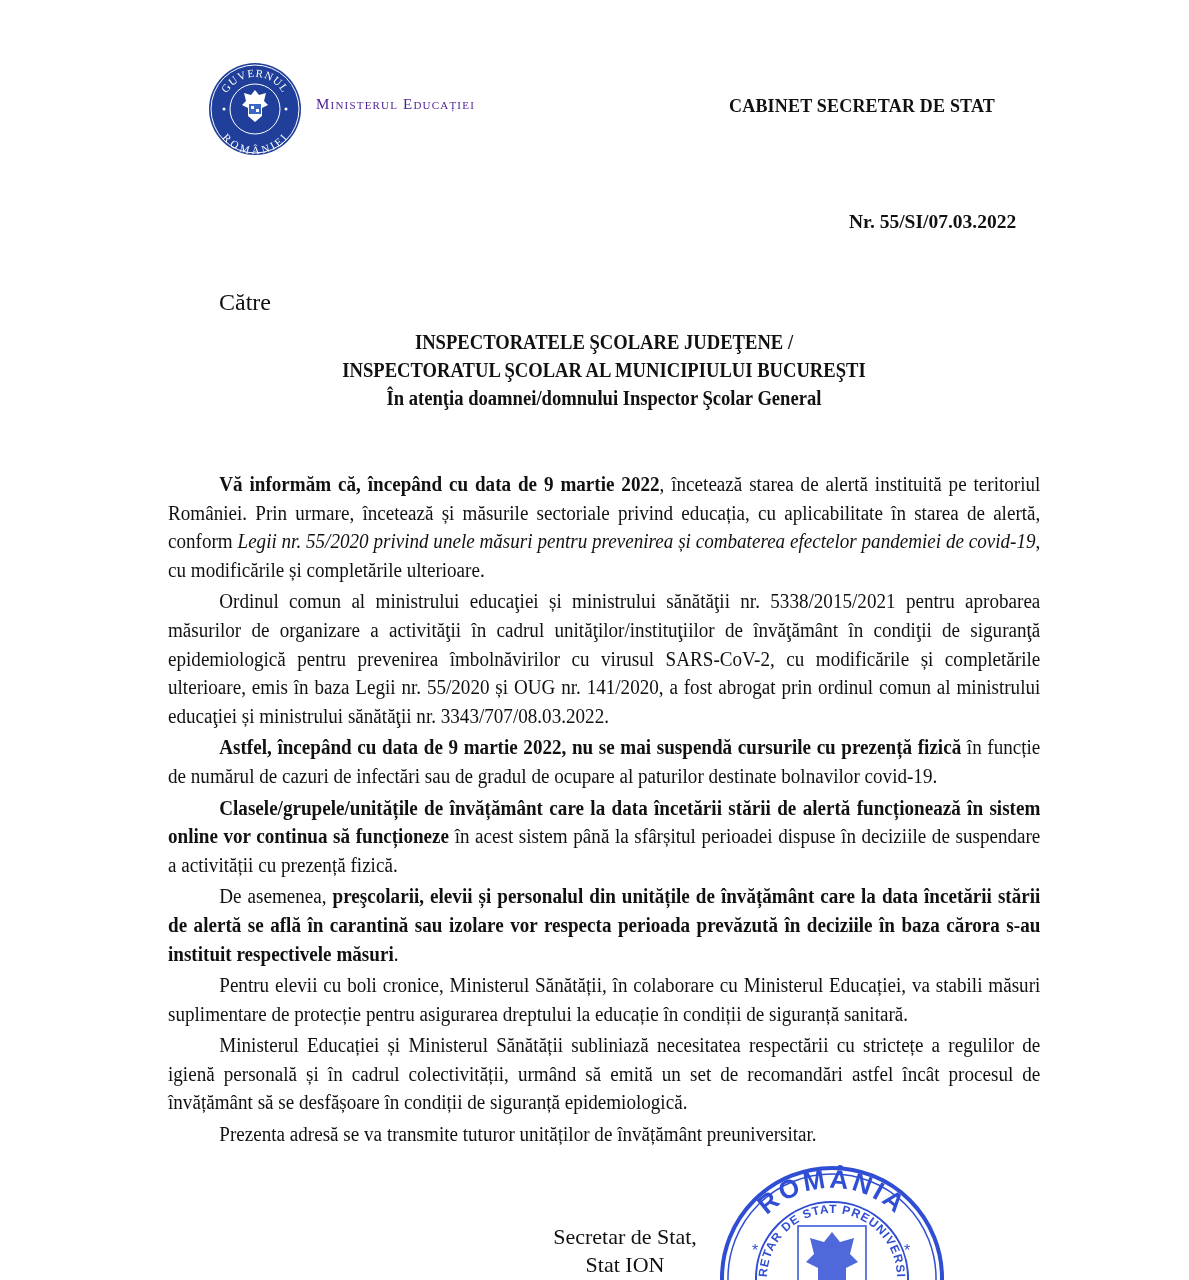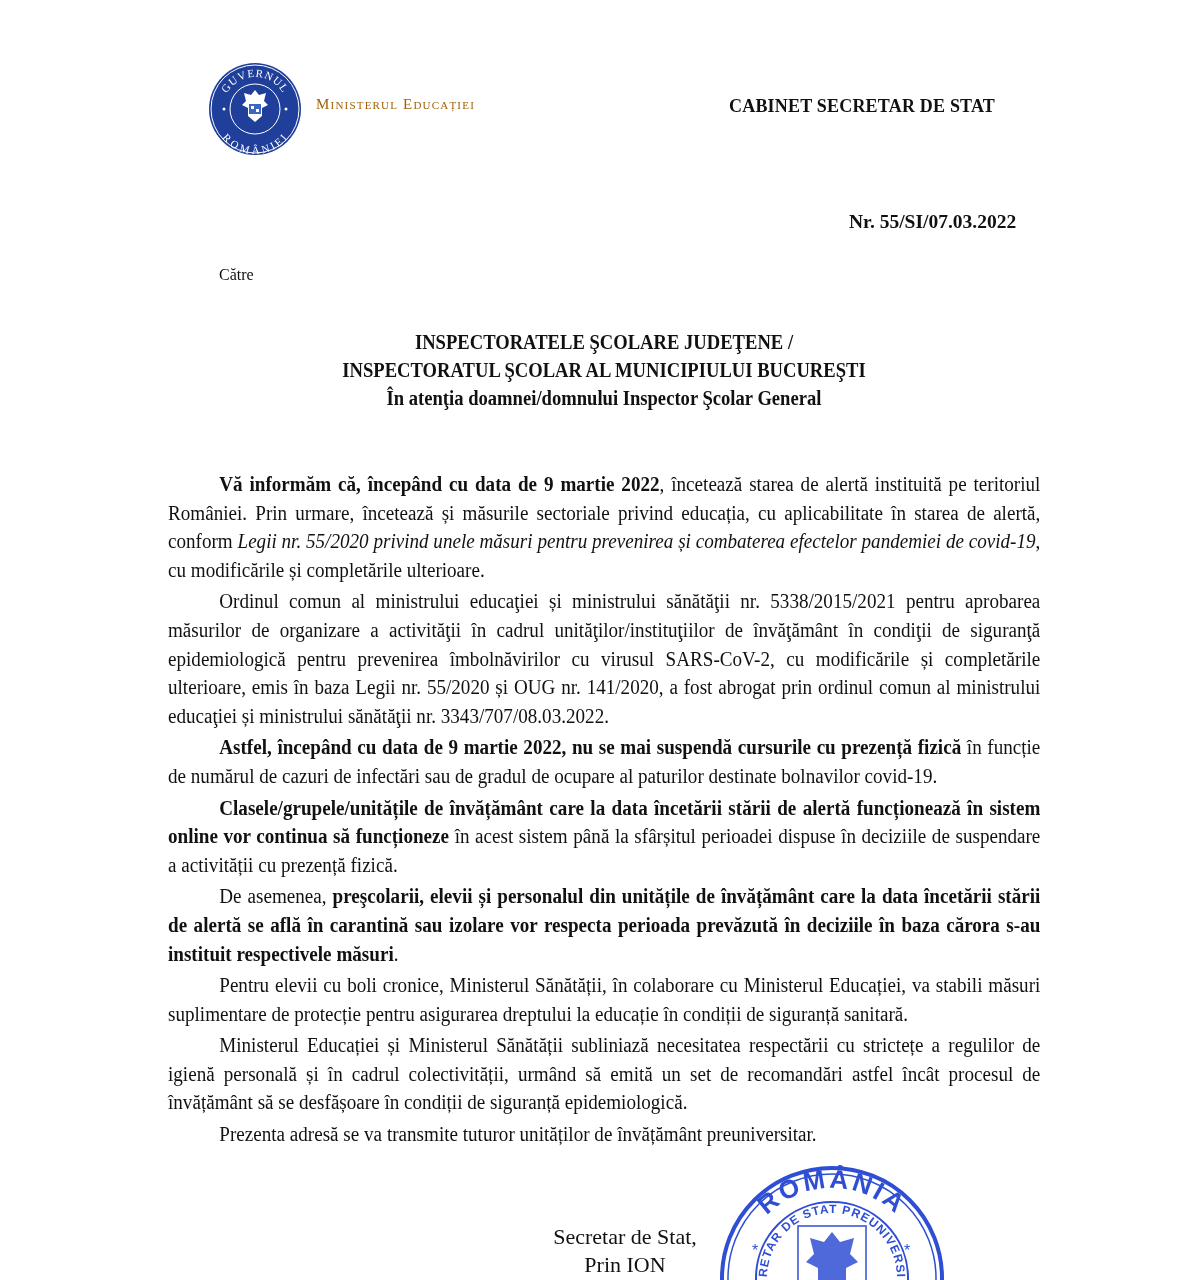--- a/index.html
+++ b/index.html
@@ -9,33 +9,33 @@
       color: #111111;
     }
     .page { position: absolute; left: 0; top: 0; width: 1189px; height: 1280px; }
 
     
     .logo {
       position: absolute; left: 208px; top: 62px; width: 94px; height: 94px;
     }
     .ministry-name {
       position: absolute; left: 316px; top: 96px;
-      font-size: 15px; letter-spacing: 1.2px; color: #a16207;
+      font-size: 15px; letter-spacing: 1.2px; color: #4c1d95;
       font-variant: small-caps; font-family: "Liberation Serif", serif;
     }
     .cabinet {
       position: absolute; left: 729px; top: 96px;
       font-size: 18px; font-weight: bold; letter-spacing: 0.2px;
     }
     .doc-number {
       position: absolute; left: 849px; top: 211px;
       font-size: 19.5px; font-weight: bold;
     }
     .to-label {
-      position: absolute; left: 219px; top: 266px; font-size: 16px;
+      position: absolute; left: 219px; top: 289px; font-size: 24px;
     }
     .recipient {
       position: absolute; left: 168px; width: 872px; text-align: center;
       font-weight: bold; font-size: 20px; line-height: 28px;
       transform: scaleX(0.93); transform-origin: center;
     }
     .r1 { top: 328px; }
     .r2 { top: 356px; }
     .r3 { top: 384px; }
 
@@ -113,21 +113,21 @@
     <p class="gap">
       <span>De asemenea, </span><span class="b">preşcolarii, elevii și personalul din unitățile de învățământ care la data încetării stării de alertă se află în carantină sau izolare vor respecta perioada prevăzută în deciziile în baza cărora s-au instituit respectivele măsuri</span><span>.</span>
     </p>
     <p class="gap">Pentru elevii cu boli cronice, Ministerul Sănătății, în colaborare cu Ministerul Educației, va stabili măsuri suplimentare de protecție pentru asigurarea dreptului la educație în condiții de siguranță sanitară.</p>
     <p class="gap">Ministerul Educației și Ministerul Sănătății subliniază necesitatea respectării cu strictețe a regulilor de igienă personală și în cadrul colectivității, urmând să emită un set de recomandări astfel încât procesul de învățământ să se desfășoare în condiții de siguranță epidemiologică.</p>
     <p class="gap">Prezenta adresă se va transmite tuturor unităților de învățământ preuniversitar.</p>
   </div>
 
   <div class="signature">
     <div>Secretar de Stat,</div>
-    <div>Prin ION</div>
+    <div>Stat ION</div>
   </div>
 
   <div class="stamp">
     <svg width="240" height="240" viewBox="0 0 240 240">
       <defs>
         <path id="stampTop" d="M 30 120 A 90 90 0 0 1 210 120"></path>
         <path id="stampInner" d="M 55 120 A 65 65 0 0 1 185 120"></path>
       </defs>
       <circle cx="120" cy="120" r="110" fill="none" stroke="#1e3fd0" stroke-width="4"></circle>
       <circle cx="120" cy="120" r="104" fill="none" stroke="#1e3fd0" stroke-width="1.5"></circle>

